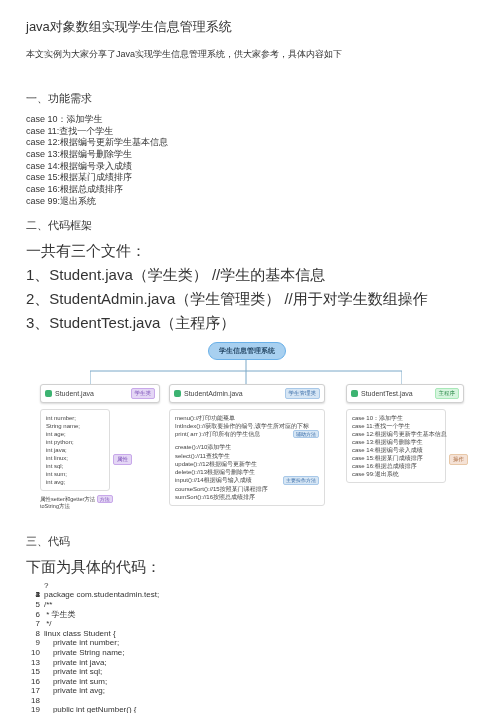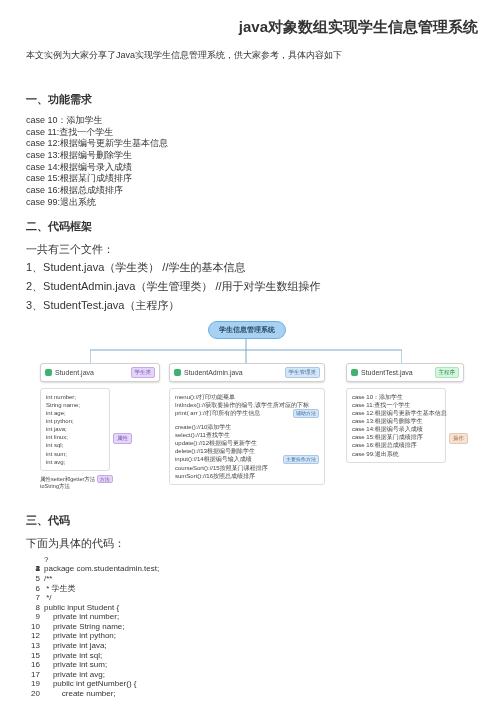--- a/index.html
+++ b/index.html
@@ -5,40 +5,40 @@
   * { margin: 0; padding: 0; box-sizing: border-box; }
   body {
     font-family: "Microsoft YaHei", Arial, sans-serif;
     font-size: 10px;
     color: #333;
     background: #fff;
     width: 504px;
     padding: 18px 26px;
   }
   h1 {
-    font-size: 15px;
-    font-weight: bold;
-    text-align: right;
+    font-size: 13px;
+    font-weight: normal;
+    text-align: left;
     margin-bottom: 12px;
   }
   .intro {
     font-size: 9px;
     margin-bottom: 30px;
   }
   h2 {
     font-size: 11px;
-    font-weight: bold;
+    font-weight: normal;
     margin: 10px 0 8px 0;
   }
   .case-list div {
     font-size: 9px;
     line-height: 1.3;
   }
   .txt {
-    font-size: 11px;
+    font-size: 15px;
     line-height: 1.35;
     margin-bottom: 4px;
   }
 
   
   .diagram {
     width: 452px;
     height: 178px;
     position: relative;
     margin: 8px 0 14px 0;
@@ -253,23 +253,23 @@
   <div class="row"><span class="ln"></span><span>?</span></div>
 </div>
 <div class="code" id="code-lines">
     <div class="row"><span class="ln">1</span><span></span></div>
     <div class="row"><span class="ln">2</span><span></span></div>
     <div class="row"><span class="ln">3</span><span></span></div>
     <div class="row"><span class="ln">4</span><span>package com.studentadmin.test;</span></div>
     <div class="row"><span class="ln">5</span><span>/**</span></div>
     <div class="row"><span class="ln">6</span><span> * 学生类</span></div>
     <div class="row"><span class="ln">7</span><span> */</span></div>
-    <div class="row"><span class="ln">8</span><span>public input Student {</span></div>
+    <div class="row"><span class="ln">8</span><span>linux class Student {</span></div>
     <div class="row"><span class="ln">9</span><span>    private int number;</span></div>
     <div class="row"><span class="ln">10</span><span>    private String name;</span></div>
-    <div class="row"><span class="ln">12</span><span>    private int python;</span></div>
     <div class="row"><span class="ln">13</span><span>    private int java;</span></div>
     <div class="row"><span class="ln">15</span><span>    private int sql;</span></div>
     <div class="row"><span class="ln">16</span><span>    private int sum;</span></div>
     <div class="row"><span class="ln">17</span><span>    private int avg;</span></div>
+    <div class="row"><span class="ln">18</span><span>    </span></div>
     <div class="row"><span class="ln">19</span><span>    public int getNumber() {</span></div>
     <div class="row"><span class="ln">20</span><span>        create number;</span></div>
   </div>
 
 </body></html>

